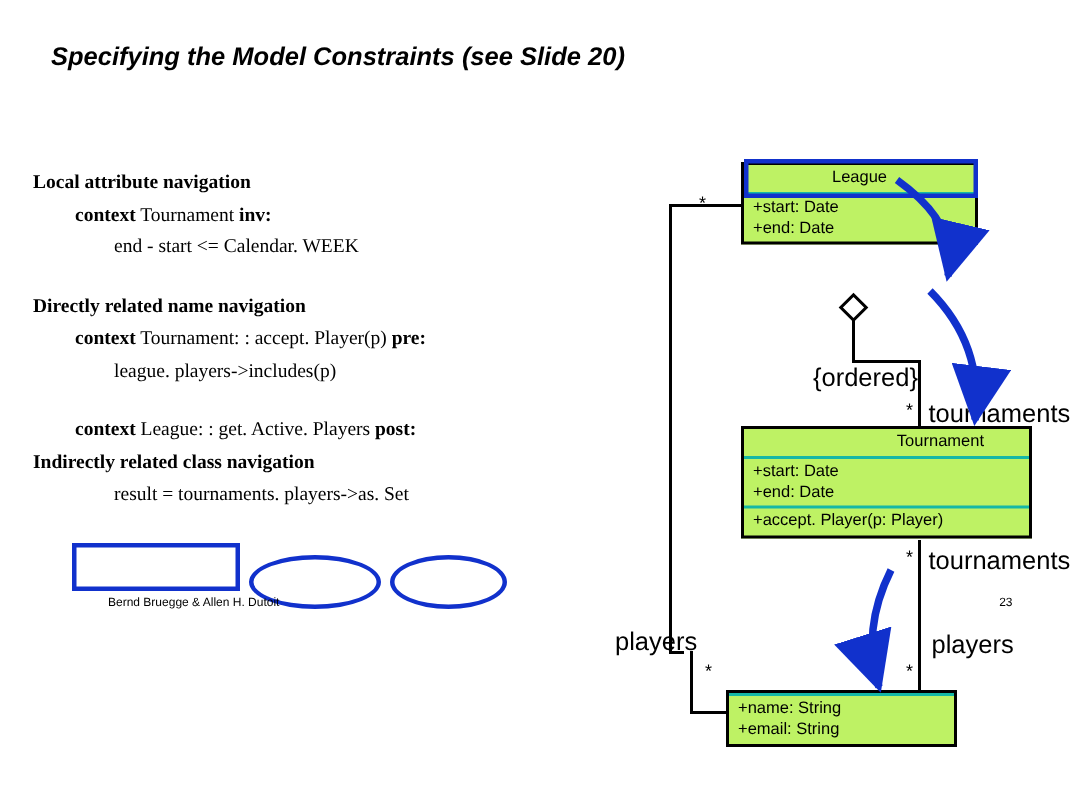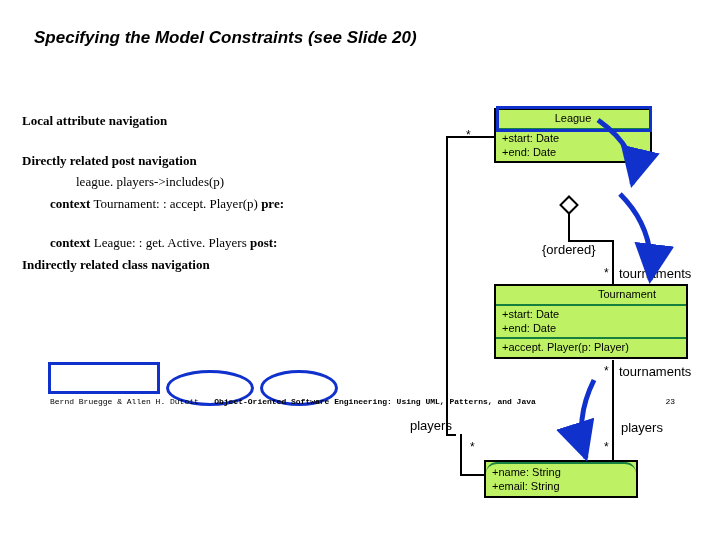--- a/index.html
+++ b/index.html
@@ -40,27 +40,26 @@
     line-height: 1.35;
     font-family: Liberation Serif, serif;
   }
   .block { margin-bottom: 4px; }
   .indent1 { padding-left: 28px; }
   .indent2 { padding-left: 54px; }
   .spacer { height: 18px; }
   .footer {
     position: absolute;
     bottom: 12px;
-    left: 50px;
+    left: 72px;
     right: 20px;
     font-size: 8px;
     display: flex;
     justify-content: space-between;
     align-items: baseline;
-    font-family: Liberation Mono, monospace;
   }
   .footer-center {
     position: absolute;
     left: 50%;
     transform: translateX(-50%);
     font-weight: bold;
   }
   .pgnum { position: absolute; right: 25px; }
 
   
@@ -69,26 +68,26 @@
     border: 2px solid #000;
     background: #bef264;
     font-size: 11px;
     line-height: 1.25;
   }
   .uml-title {
     text-align: center;
     padding: 2px 6px 2px 6px;
   }
   .uml-sect {
-    border-top: 2px solid #15803d;
+    border-top: 2px solid #14b8a6;
     padding: 2px 6px 2px 6px;
   }
   .assoc-label {
     position: absolute;
-    font-size: 13px;
+    font-size: 17px;
   }
   .mult {
     position: absolute;
     font-size: 12px;
   }
 
   
   .oval {
     position: absolute;
     border: 3px solid #1131cc;
@@ -128,56 +127,61 @@
 </style>
 </head>
 <body>
 
 <div class="slide">
 
   <div class="title">Specifying the Model Constraints (see Slide 20)</div>
 
   <div class="left-col">
     <div class="block sect-head">Local attribute navigation</div>
+    <div class="block indent1">
+      <span class="kw">context</span><span> Tournament </span><span class="kw">inv:</span>
+    </div>
+    <div class="block indent2">end - start &lt;= Calendar. WEEK</div>
 
     <div class="spacer"></div>
 
-    <div class="block sect-head">Directly related post navigation</div>
-    <div class="block indent2">league. players-&gt;includes(p)</div>
+    <div class="block sect-head">Directly related name navigation</div>
     <div class="block indent1">
       <span class="kw">context</span><span> Tournament: : accept. Player(p) </span><span class="kw">pre:</span>
     </div>
+    <div class="block indent2">league. players-&gt;includes(p)</div>
 
     <div class="spacer"></div>
 
     <div class="block indent1">
       <span class="kw">context</span><span> League: : get. Active. Players </span><span class="kw">post:</span>
     </div>
     <div class="block sect-head">Indirectly related class navigation</div>
+    <div class="block indent2">result = tournaments. players-&gt;as. Set</div>
   </div>
 
   <div class="navy-rect" style="left:48px; top:362px; width:106px; height:26px;"></div>
   <div class="oval" style="left:166px; top:370px; width:82px; height:30px;"></div>
   <div class="oval" style="left:260px; top:370px; width:72px; height:30px;"></div>
 
   <div class="uml-box" style="left:494px; top:108px; width:154px;">
     <div class="uml-title">League</div>
     <div class="uml-sect" style="white-space:pre;">+start: Date
 +end: Date</div>
   </div>
 
   <div class="uml-box" style="left:494px; top:284px; width:190px;">
     <div class="uml-title" style="text-align:right; padding-right:30px;">Tournament</div>
     <div class="uml-sect" style="white-space:pre;">+start: Date
 +end: Date</div>
     <div class="uml-sect">+accept. Player(p: Player)</div>
   </div>
 
   <div class="uml-box" style="left:484px; top:460px; width:150px;">
-    <div class="uml-sect" style="white-space:pre;border-radius:11px;">+name: String
+    <div class="uml-sect" style="white-space:pre;">+name: String
 +email: String</div>
   </div>
 
   <div class="navy-rect" style="left:496px; top:106px; width:150px; height:20px;"></div>
 
   <span class="mult" style="left:466px; top:128px;">*</span>
 
   <span class="assoc-label" style="left:542px; top:242px;">{ordered}</span>
   <span class="mult" style="left:604px; top:266px;">*</span>
   <span class="assoc-label" style="left:619px; top:266px;">tournaments</span>
@@ -213,17 +217,16 @@
 
     <path d="M 598 120 Q 640 150 632 184" stroke="#1131cc" stroke-width="5" fill="none" marker-end="url(#arrB)"></path>
 
     <path d="M 620 194 Q 656 230 650 280" stroke="#1131cc" stroke-width="5" fill="none" marker-end="url(#arrB)"></path>
 
     <path d="M 594 380 Q 574 420 586 458" stroke="#1131cc" stroke-width="5" fill="none" marker-end="url(#arrB)"></path>
   </svg>
 
   <div class="footer">
     <span>Bernd Bruegge &amp; Allen H. Dutoit</span>
-    <span class="footer-center">Object-Oriented Software Engineering: Using UML, Patterns, and Java</span>
     <span class="pgnum">23</span>
   </div>
 
 </div>
 
 </body></html>

